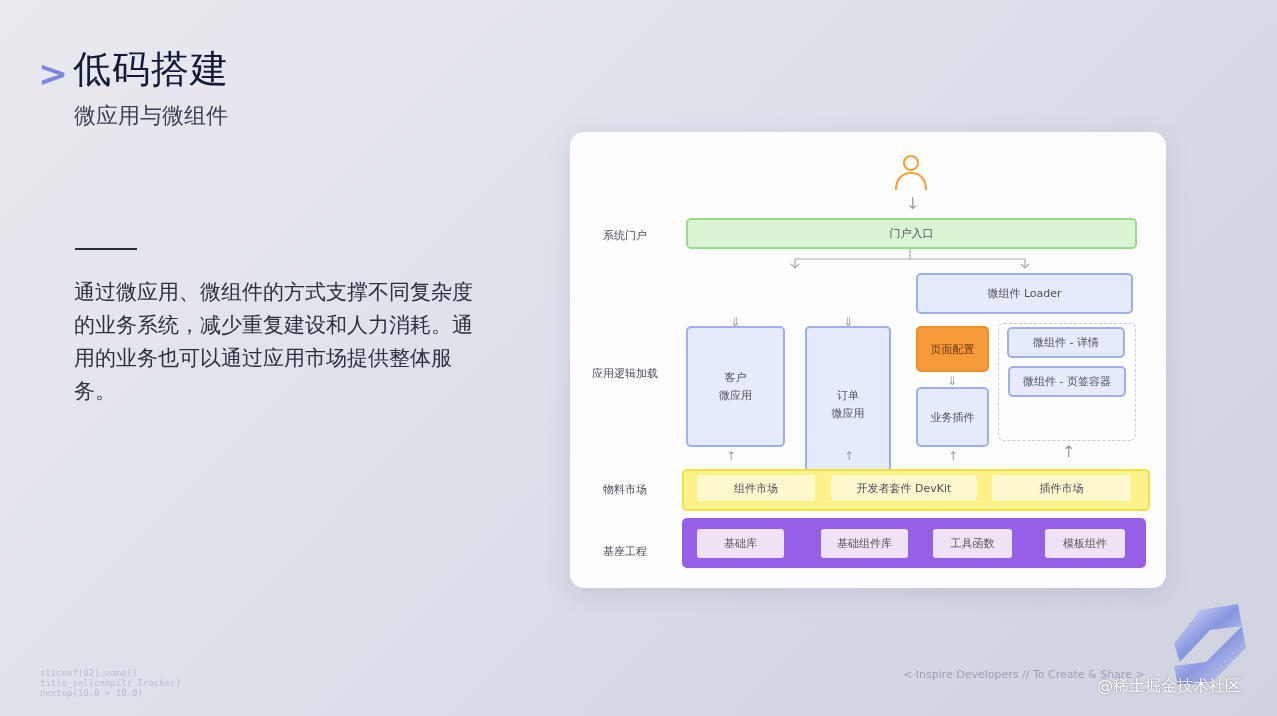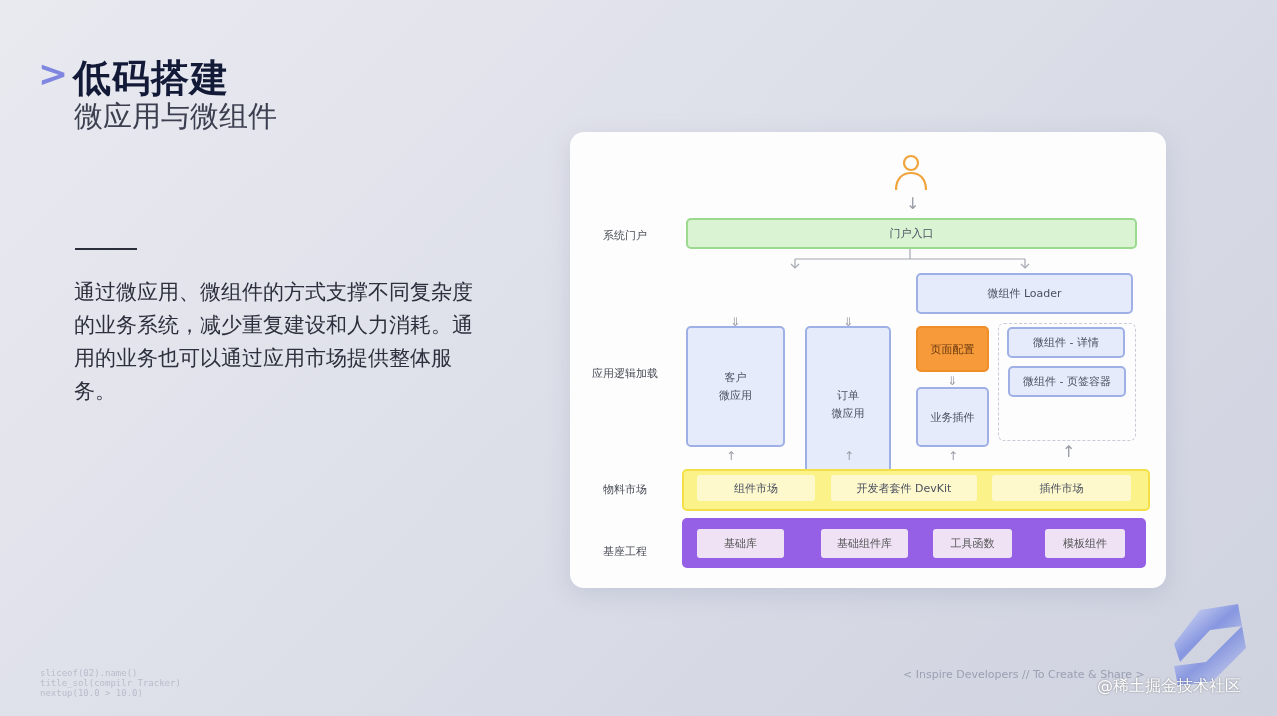--- a/index.html
+++ b/index.html
@@ -3,22 +3,22 @@
 <meta charset="utf-8">
 <style>
   html, body { margin:0; padding:0; }
   body {
     width:1277px; height:716px; overflow:hidden; position:relative;
     background: linear-gradient(135deg, #e9eaf0 0%, #dfe1ea 40%, #d6d9e4 70%, #cfd3df 100%);
     font-family: "DejaVu Sans", "Liberation Sans", sans-serif;
   }
   .abs { position:absolute; }
   .title-chev { left:38px; top:56px; font-size:36px; color:#7f86e0; font-weight:bold; line-height:36px; }
-  .title { left:73px; top:54px; font-size:38px; font-weight:bold; color:#131a38; line-height:48px; letter-spacing:1px; }
-  .subtitle { left:74px; top:102px; font-size:29px; color:#3b3f4f; line-height:28px; }
+  .title { left:73px; top:45px; font-size:38px; font-weight:normal; color:#131a38; line-height:48px; letter-spacing:1px; }
+  .subtitle { left:74px; top:102px; font-size:22px; color:#3b3f4f; line-height:28px; }
   .rule { left:75px; top:248px; width:62px; height:2px; background:#2a2d3a; }
   .desc { left:74px; top:276px; width:400px; font-size:21px; line-height:33px; color:#2c2f3c; }
 
   .card { left:570px; top:132px; width:596px; height:456px; background:#fdfdfe; border-radius:14px;
           box-shadow: 0 6px 24px rgba(100,110,150,0.18); }
   .row-label { font-size:11px; color:#4a4d57; width:70px; text-align:center; }
   .box { position:absolute; display:flex; align-items:center; justify-content:center; text-align:center;
          font-size:11px; color:#4c5060; box-sizing:border-box; border-radius:5px; }
   .green { background:#d9f3d3; border:2px solid #9bd98f; }
   .blue { background:#e6ebfb; border:2px solid #9fb0e6; }

